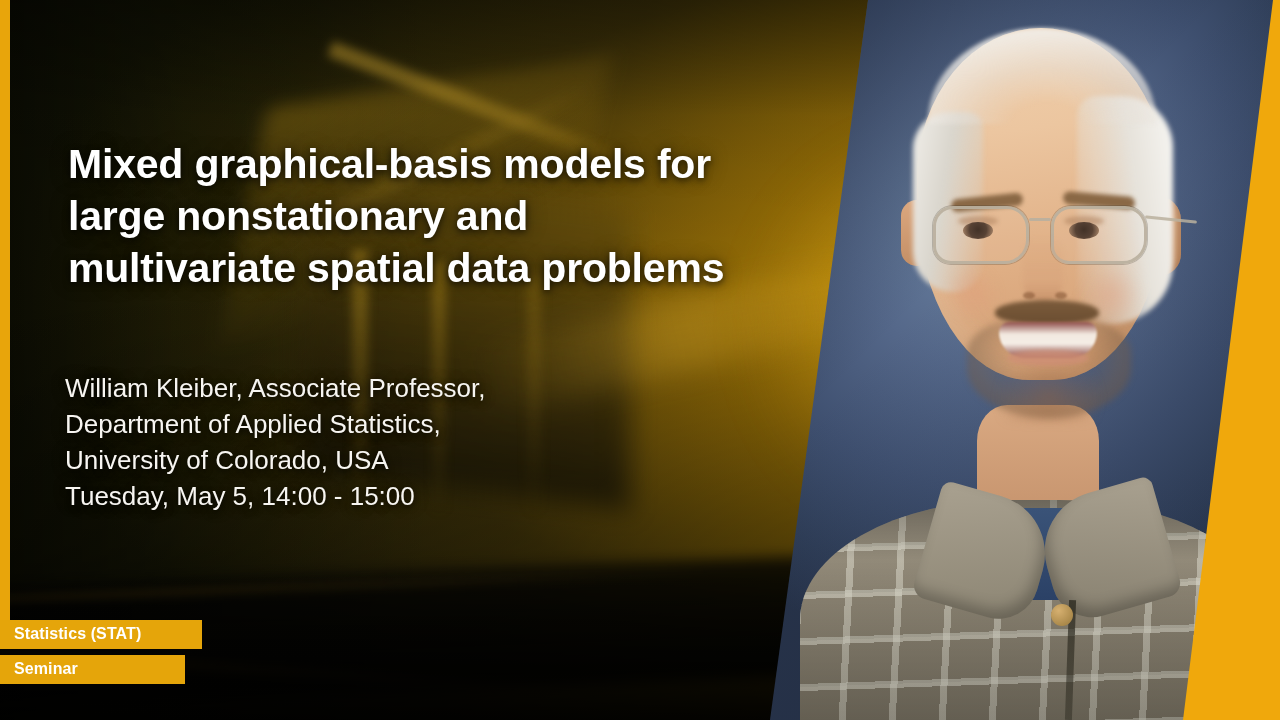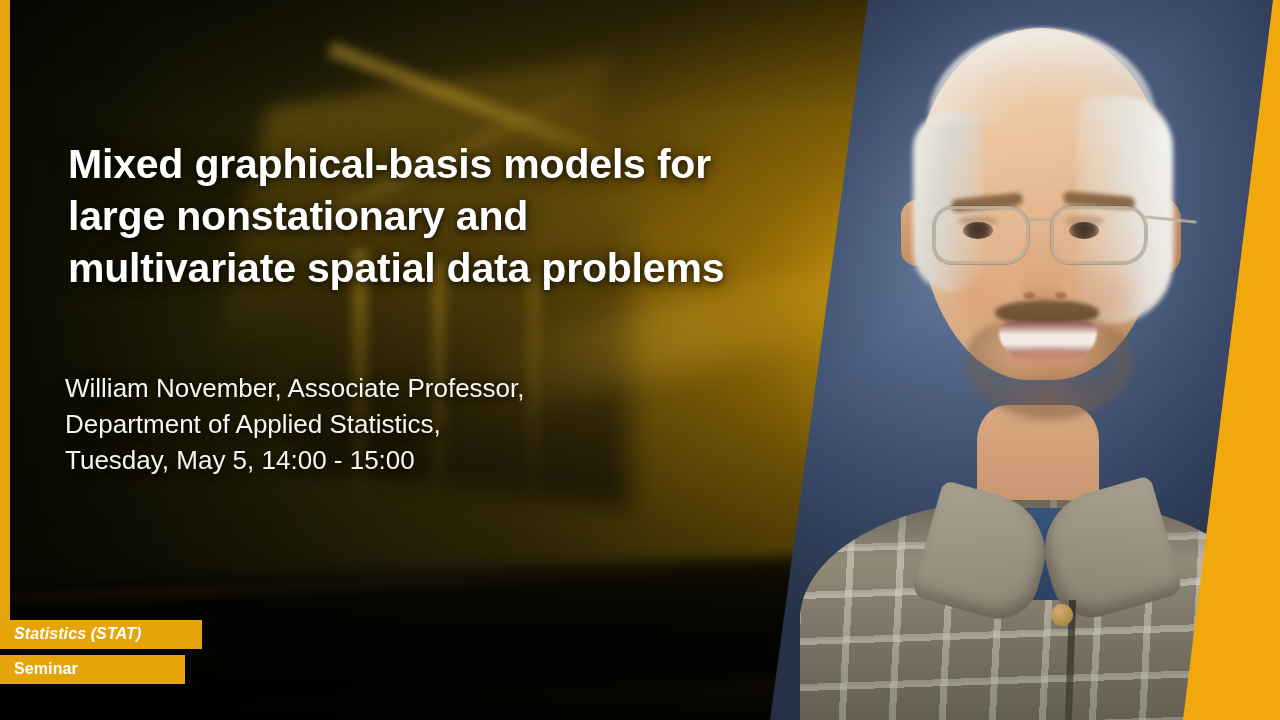--- a/index.html
+++ b/index.html
@@ -424,24 +424,25 @@
       </div>
     </div>
   </div>
 
   <div id="gold-wedge" style="background: rgb(240, 168, 12);"></div>
 
   <div id="content">
     <div id="title">Mixed graphical-basis models for large nonstationary and multivariate spatial data problems</div>
 
     <div id="details">
-      <span class="line">William November, Associate Professor,</span>
+      <span class="line">William Kleiber, Associate Professor,</span>
       <span class="line">Department of Applied Statistics,</span>
+      <span class="line">University of Colorado, USA</span>
       <span class="line">Tuesday, May 5, 14:00 - 15:00</span>
     </div>
   </div>
 
   <div id="badges">
-    <span class="badge" id="badge-category" style="background: rgb(229, 165, 10); font-style: italic;">Statistics (STAT)</span>
+    <span class="badge" id="badge-category" style="background: rgb(229, 165, 10);">Statistics (STAT)</span>
     <span class="badge" id="badge-type" style="background: rgb(229, 165, 10);">Seminar</span>
   </div>
 
 </div>
 
 </body></html>

